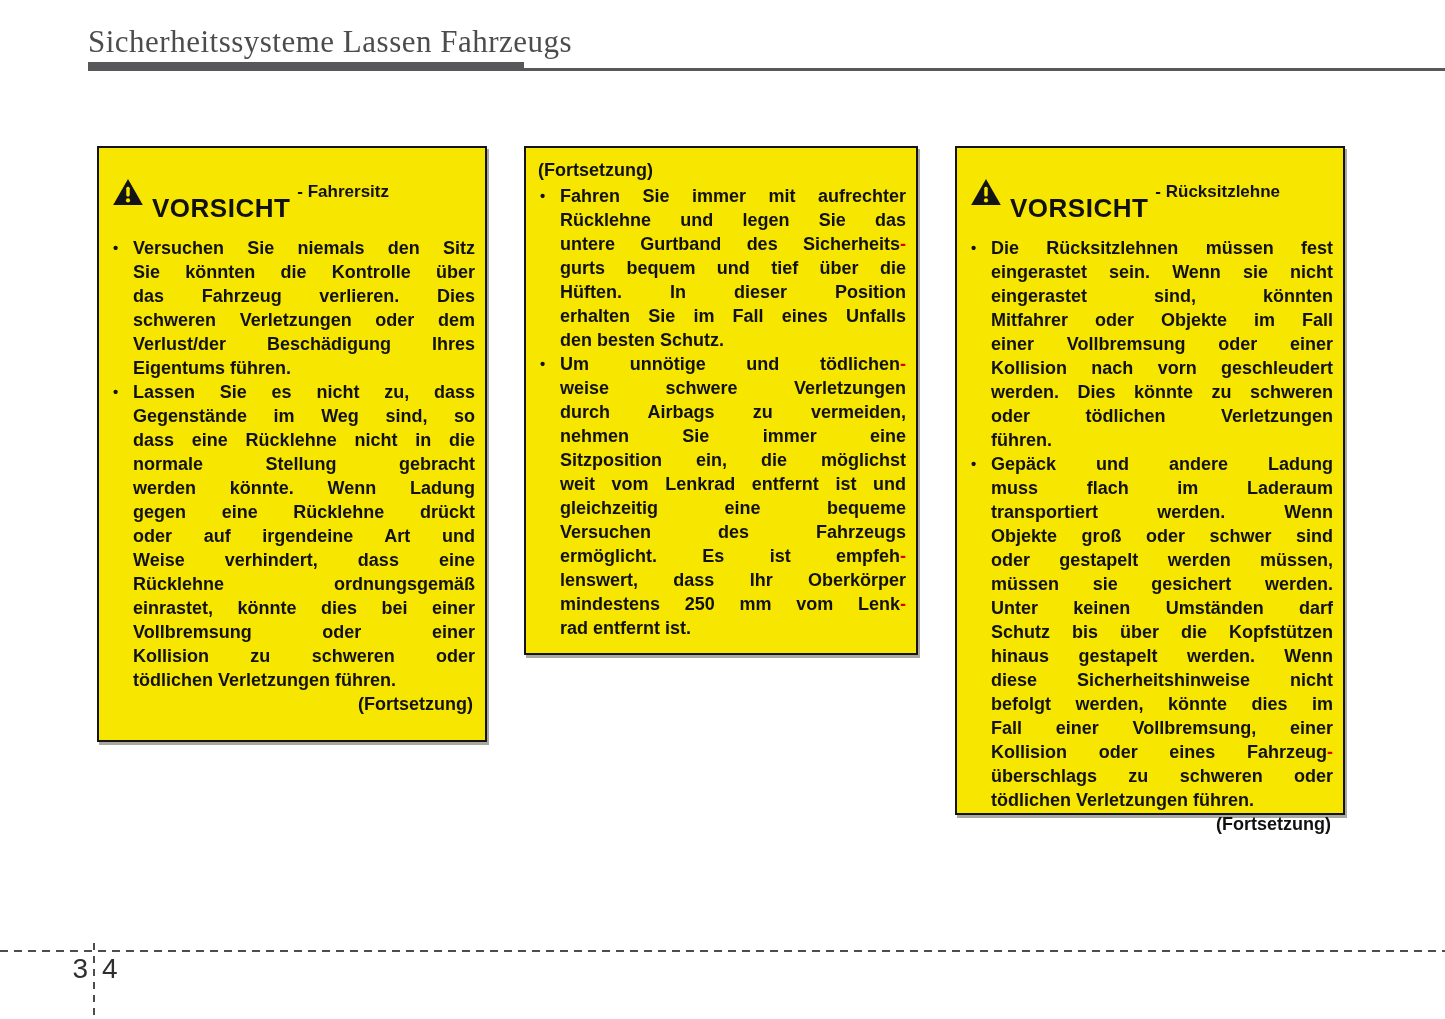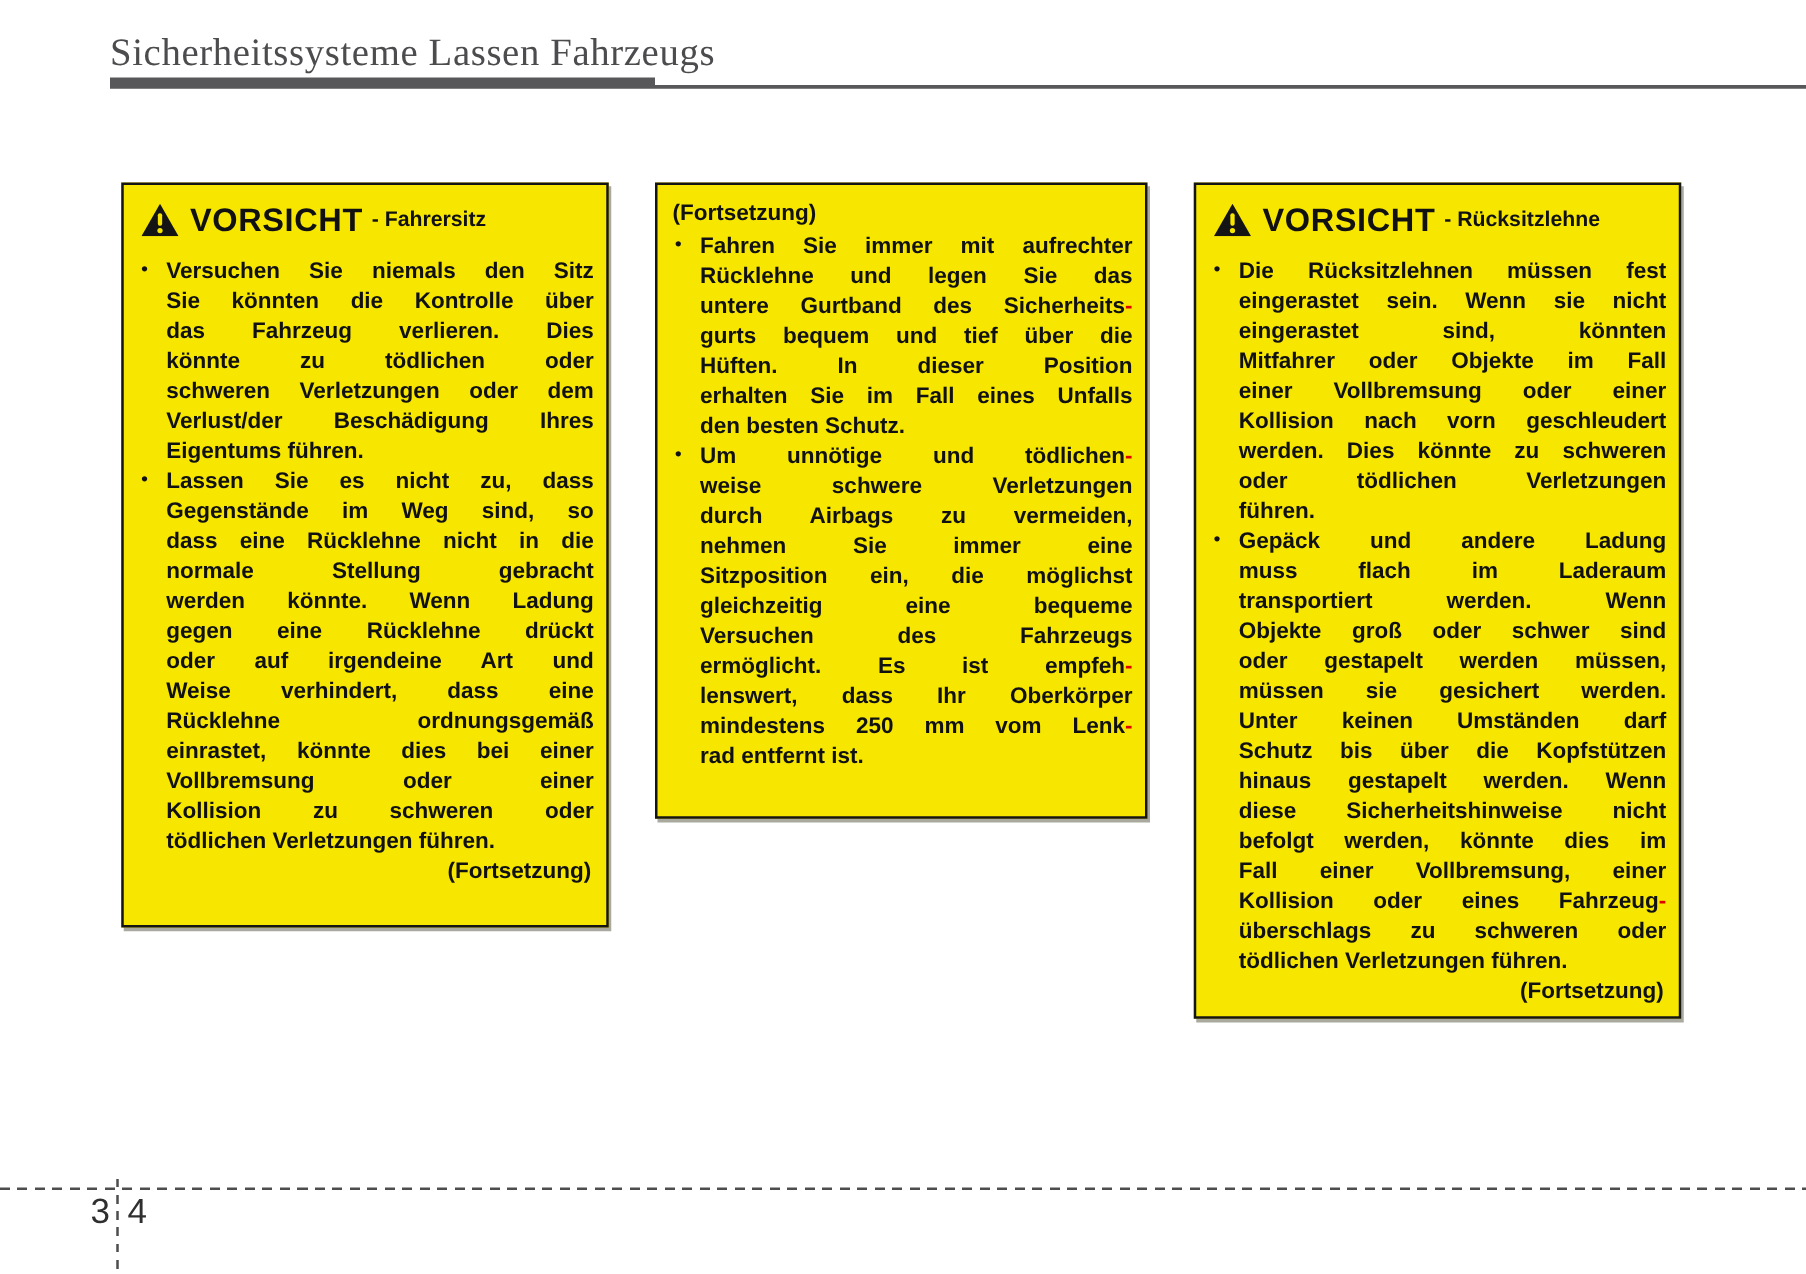--- a/index.html
+++ b/index.html
@@ -26,21 +26,21 @@
     box-shadow:2px 3px 0 #a9a99f;
     color:#111;font-weight:bold;
   }
   .wbox.b1{left:97px;width:390px;height:596px;}
   .wbox.b2{left:524px;width:394px;height:509px;}
   .wbox.b3{left:955px;width:390px;height:669px;}
   .wtitle{
     display:flex;align-items:center;margin:2px 0 12px 2px;line-height:32px;white-space:nowrap;
   }
   .wtitle svg{flex:0 0 auto;margin-right:9px;}
-  .wtitle .word{font-size:26px;letter-spacing:0.5px;}
+  .wtitle .word{font-size:26px;letter-spacing:0.5px;margin-top:32px;}
   .wtitle .suffix{font-size:17px;margin-left:7px;}
   .toplabel{font-size:18px;line-height:24px;margin-bottom:2px;}
   .bullet{display:grid;grid-template-columns:22px 1fr;}
   .dot{font-size:15px;line-height:24px;text-align:left;padding-left:2px;}
   .blines{min-width:0;}
   .ln{
     font-size:18px;line-height:24px;
     text-align:justify;text-align-last:justify;
   }
   .ln.last{text-align-last:left;}
@@ -77,21 +77,20 @@
     </svg>
     <span class="word">VORSICHT</span>
     <span class="suffix">- Fahrersitz</span>
   </div>
   <div class="bullet">
     <span class="dot">•</span>
     <div class="blines">
         <div class="ln"><span>Versuchen Sie niemals den Sitz</span></div>
         <div class="ln"><span>Sie könnten die Kontrolle über</span></div>
         <div class="ln"><span>das Fahrzeug verlieren. Dies</span></div>
-        <div class="ln"><span>könnte zu tödlichen oder</span></div>
         <div class="ln"><span>schweren Verletzungen oder dem</span></div>
         <div class="ln"><span>Verlust/der Beschädigung Ihres</span></div>
         <div class="ln last"><span>Eigentums führen.</span></div>
       </div>
   </div>
   <div class="bullet">
     <span class="dot">•</span>
     <div class="blines">
         <div class="ln"><span>Lassen Sie es nicht zu, dass</span></div>
         <div class="ln"><span>Gegenstände im Weg sind, so</span></div>
@@ -126,20 +125,21 @@
       </div>
   </div>
   <div class="bullet">
     <span class="dot">•</span>
     <div class="blines">
         <div class="ln"><span>Um unnötige und tödlichen</span><span class="rh">-</span></div>
         <div class="ln"><span>weise schwere Verletzungen</span></div>
         <div class="ln"><span>durch Airbags zu vermeiden,</span></div>
         <div class="ln"><span>nehmen Sie immer eine</span></div>
         <div class="ln"><span>Sitzposition ein, die möglichst</span></div>
+        <div class="ln"><span>weit vom Lenkrad entfernt ist und</span></div>
         <div class="ln"><span>gleichzeitig eine bequeme</span></div>
         <div class="ln"><span>Versuchen des Fahrzeugs</span></div>
         <div class="ln"><span>ermöglicht. Es ist empfeh</span><span class="rh">-</span></div>
         <div class="ln"><span>lenswert, dass Ihr Oberkörper</span></div>
         <div class="ln"><span>mindestens 250 mm vom Lenk</span><span class="rh">-</span></div>
         <div class="ln last"><span>rad entfernt ist.</span></div>
       </div>
   </div>
 </div>
 

